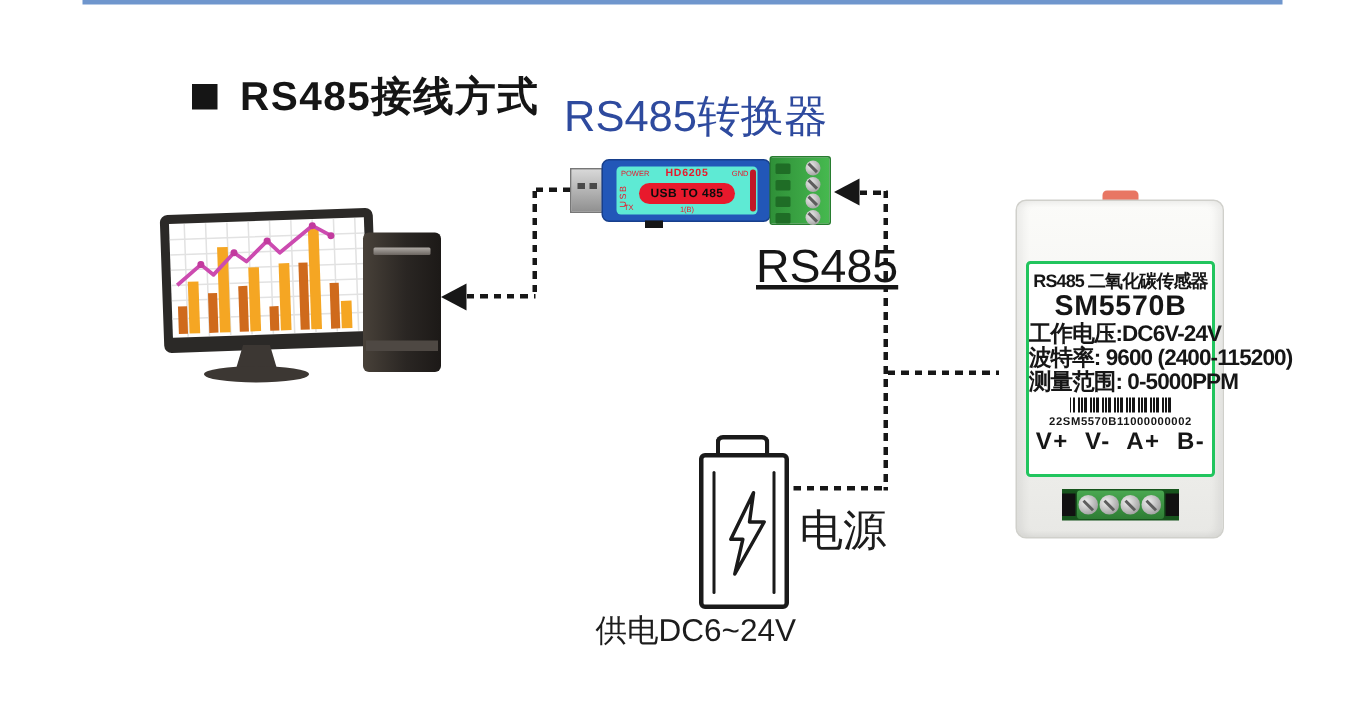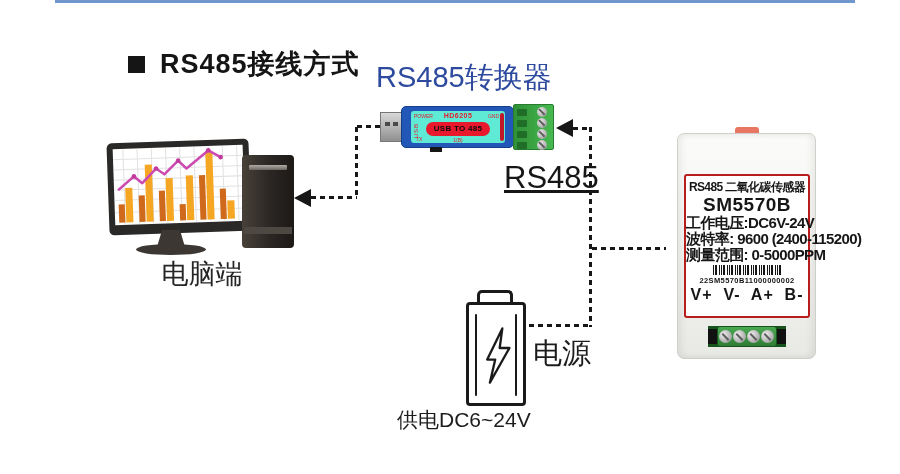--- a/index.html
+++ b/index.html
@@ -84,21 +84,21 @@
   .supply-label { position:absolute; left:397px; top:406px; font-size:21px; color:#1c1c1c; }
 
   
   .sensor-case { position:absolute; left:677px; top:133px; width:139px; height:226px; box-sizing:border-box;
                  background:linear-gradient(180deg,#fbfbf9 0%,#f2f2ef 55%,#e8e8e5 100%);
                  border:1px solid #d0d0cb; border-radius:7px;
                  box-shadow:inset -4px 0 6px rgba(0,0,0,.06), inset 4px 0 6px rgba(0,0,0,.06); }
   .sensor-tab { position:absolute; left:735px; top:127px; width:24px; height:8px; background:#e87663;
                 border-radius:3px 3px 0 0; }
   .sensor-label { position:absolute; left:684px; top:174px; width:126px; height:144px; box-sizing:border-box;
-                  background:#fff; border:2px solid #b91c1c; border-radius:3px; text-align:center; padding-top:4px; }
+                  background:#fff; border:2px solid #22c55e; border-radius:3px; text-align:center; padding-top:4px; }
   .sl-title { font-size:12px; font-weight:bold; letter-spacing:-.6px; line-height:15px; }
   .sl-model { font-size:19px; font-weight:bold; line-height:20px; letter-spacing:.5px; }
   .sl-spec  { font-size:15px; font-weight:bold; line-height:16px; letter-spacing:-.6px; white-space:nowrap; }
   .sl-barcode { width:68px; height:10px; margin:2px auto 0;
                 background:repeating-linear-gradient(90deg,#141414 0 1px,transparent 1px 2px,#141414 2px 4px,transparent 4px 6px,#141414 6px 7px,transparent 7px 8px); }
   .sl-serial { font-size:7.5px; font-weight:bold; letter-spacing:.4px; margin-top:1px; }
   .sl-terms  { font-size:16px; font-weight:bold; letter-spacing:1px; margin-top:1px; white-space:pre; }
 
   .sensor-pcb { position:absolute; left:708px; top:326px; width:78px; height:21px; background:#17541d; }
   .pcb-cap { position:absolute; top:3px; width:9px; height:15px; background:#111; }
@@ -155,21 +155,20 @@
         </g>
       </svg>
     </div>
   </div>
   <div class="stand"></div>
   <div class="base"></div>
   <div class="tower">
     <div class="slot"></div>
     <div class="groove"></div>
   </div>
-  <div class="computer-label">电脑端</div>
 
   <div class="usb-plug">
     <i class="s1"></i>
       <i class="s2"></i>
   </div>
   <div class="conv-body">
     <div class="conv-panel">
       <span class="conv-model">HD6205</span>
       <div class="conv-pill">USB TO 485</div>
       <span class="lbl-power">POWER</span>

